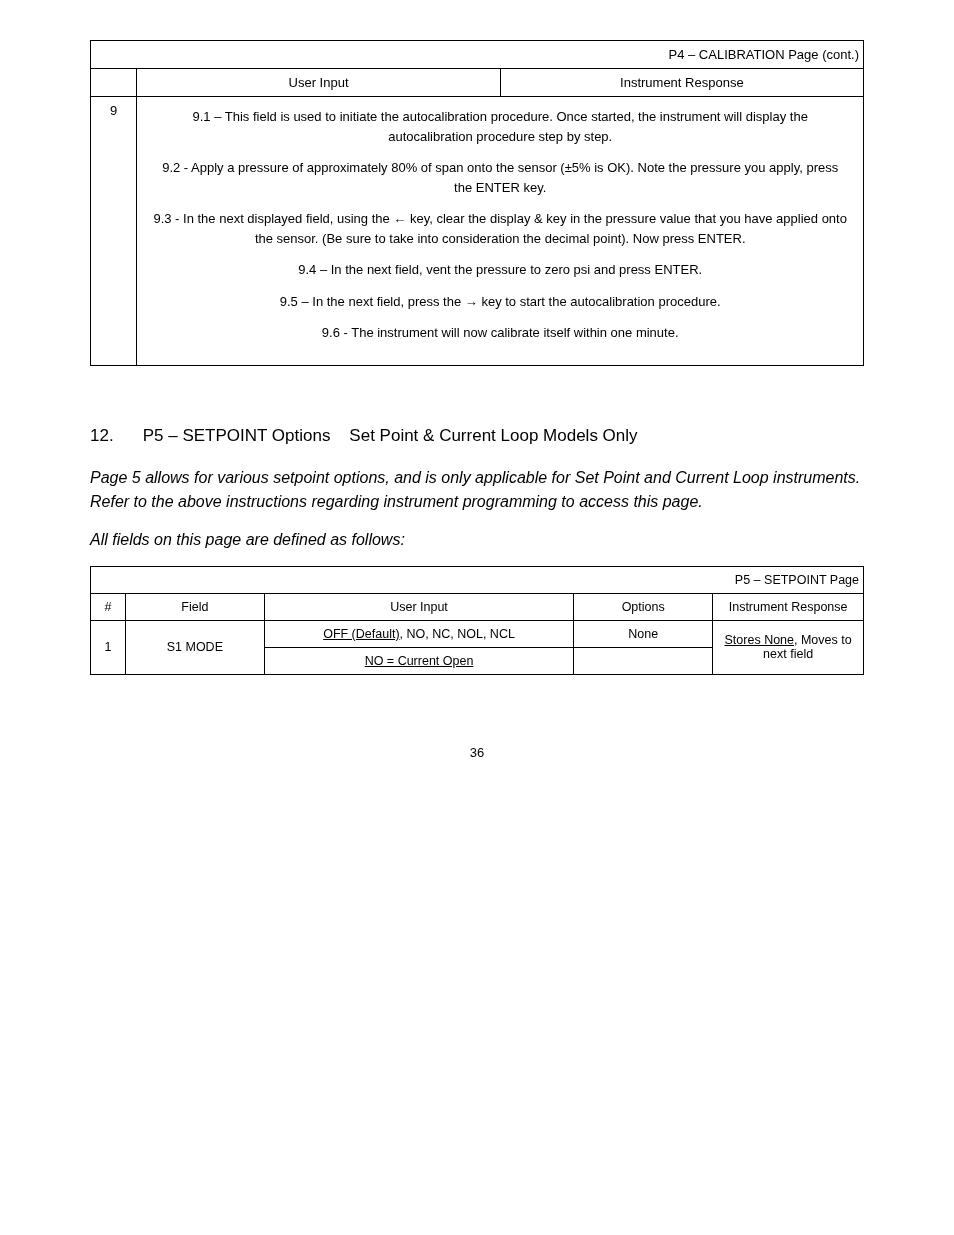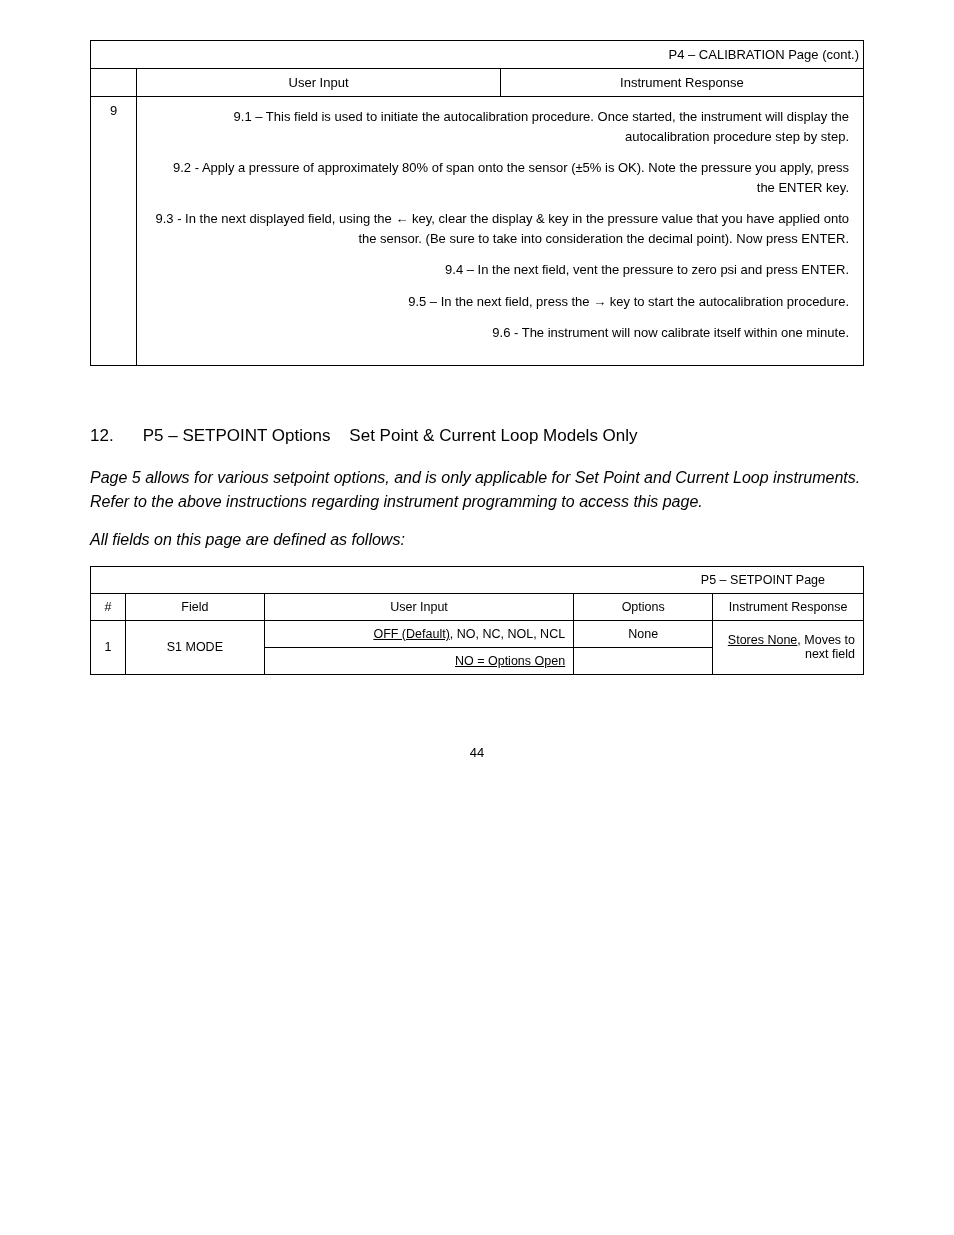--- a/index.html
+++ b/index.html
@@ -18,21 +18,21 @@
   table {
     border-collapse: collapse;
     width: 100%;
     table-layout: fixed;
   }
   td, th {
     border: 1px solid #000;
     padding: 6px 8px;
     vertical-align: top;
     font-weight: normal;
-    text-align: right;
+    text-align: center;
   }
   .tbl1-title-row td {
     text-align: right;
     padding-right: 4px;
   }
   .tbl1 .c0 { width: 6%; }
   .tbl1 .c1 { width: 47%; }
   .tbl1 .c2 { width: 47%; }
   .instr-cell {
     padding: 10px 14px;
@@ -49,21 +49,21 @@
   .body-text {
     margin: 0 0 14px 0;
     line-height: 1.5;
     font-size: 16px;
     font-style: italic;
   }
 
   .tbl2 th, .tbl2 td { font-size: 12.5px; }
   .tbl2-title-row td {
     text-align: right;
-    padding-right: 38px;
+    padding-right: 4px;
   }
   .tbl2 .c0 { width: 4.5%; }
   .tbl2 .c1 { width: 18%; }
   .tbl2 .c2 { width: 40%; }
   .tbl2 .c3 { width: 18%; }
   .tbl2 .c4 { width: 19.5%; }
   .ul { text-decoration: underline; }
   .center { text-align: center; }
   .v-mid { vertical-align: middle; }
 
@@ -142,22 +142,22 @@
       <td>
         <span class="ul">OFF (Default)</span><span>, NO, NC, NOL, NCL</span>
       </td>
       <td class="center v-mid"><span>None</span></td>
       <td rowspan="2" class="v-mid">
         <span class="ul">Stores None</span><span>, Moves to next field</span>
       </td>
     </tr>
     <tr>
       <td>
-        <span class="ul">NO = Options Open</span><span></span>
+        <span class="ul">NO = Current Open</span><span></span>
       </td>
       <td><span></span></td>
     </tr>
   </tbody>
     </table>
 
-  <div class="page-number"><span>44</span></div>
+  <div class="page-number"><span>36</span></div>
 
 </div>
 
 </body></html>

